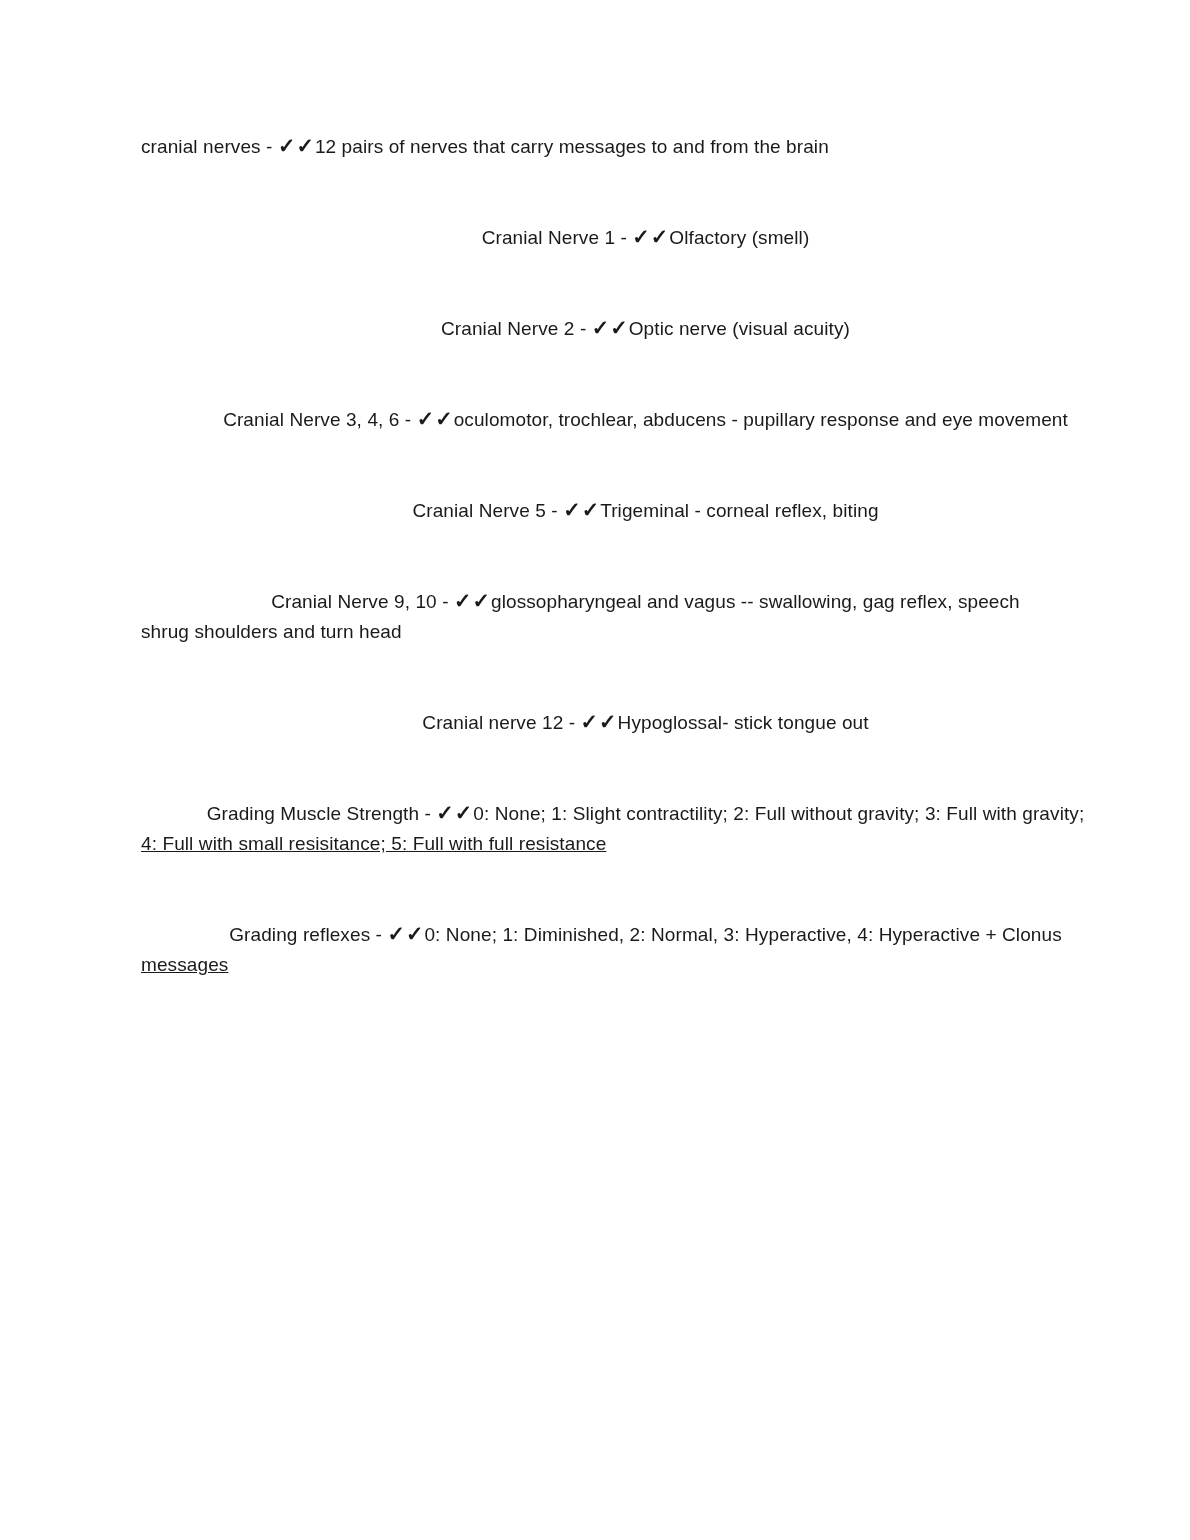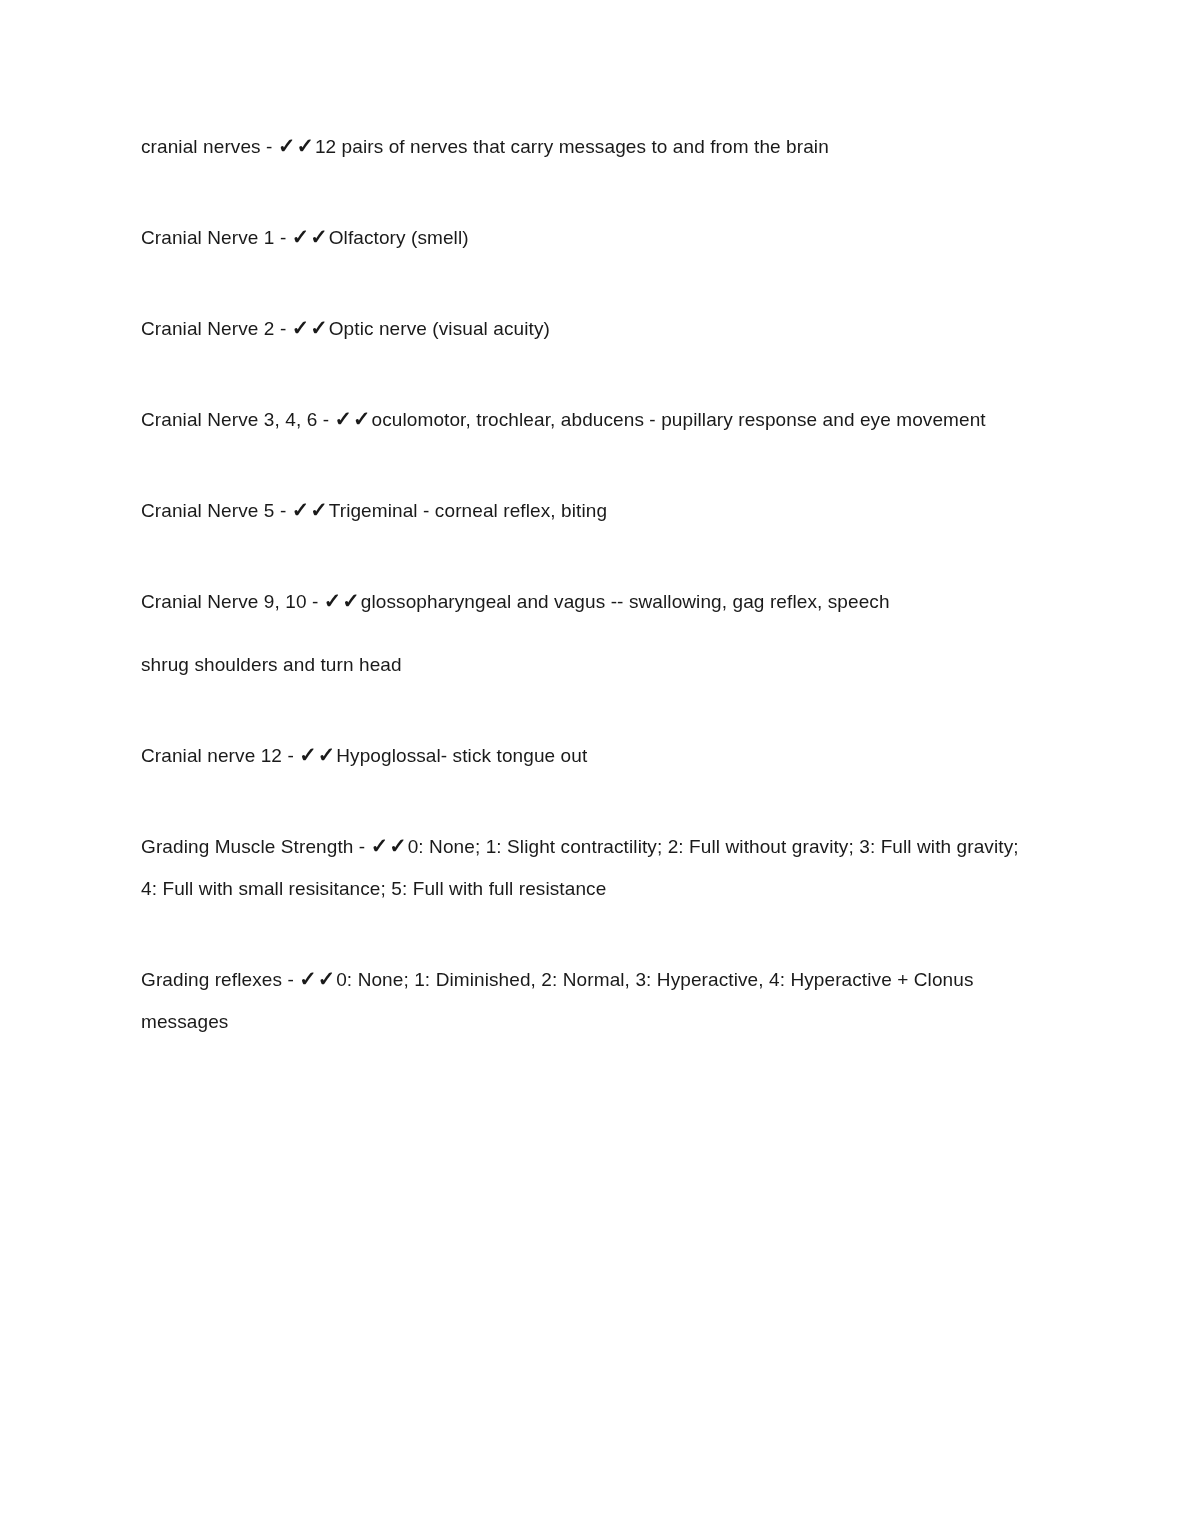--- a/index.html
+++ b/index.html
@@ -22,23 +22,23 @@
     color: #1a1a1a;
   }
   .line {
     font-size: 19px;
     line-height: 30px;
     white-space: nowrap;
     color: #1a1a1a;
     letter-spacing: 0.1px;
   }
   .line.first { margin-top: 0; }
-  .line.entry { margin-top: 60px; }
-  .line.sub   { margin-top: 33px; }
-  .line.wrap  { margin-top: 12px; }
+  .line.entry { margin-top: 60px; text-align: center; }
+  .line.sub   { margin-top: 0; }
+  .line.wrap  { margin-top: 0; text-decoration: underline; }
   .check {
     font-weight: 700;
     font-size: 1.1em;
     letter-spacing: 1px;
   }
 </style>
 </head>
 <body>
 
 <div class="doc-page" id="doc-body">

